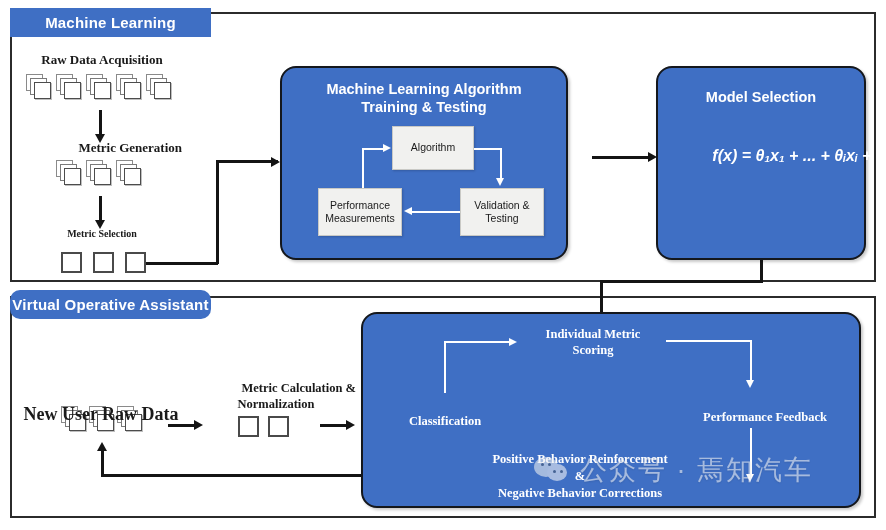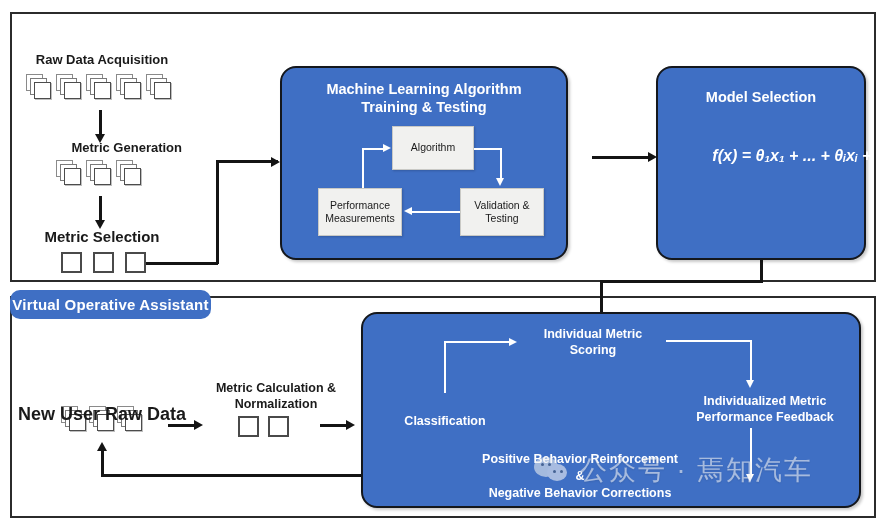--- a/index.html
+++ b/index.html
@@ -42,20 +42,21 @@
 
   
   .lbl {
     position: absolute;
     font-weight: bold;
     color: #1a1a1a;
     text-align: center;
     line-height: 1.18;
     white-space: nowrap;
     z-index: 5;
+    font-family: Liberation Serif, serif;
   }
   .lbl-w { color: #ffffff; }
 
   
   .docstack {
     position: absolute;
     width: 26px; height: 26px;
     z-index: 4;
   }
   .docstack i {
@@ -171,20 +172,21 @@
   .wechat-mark .e2 { left: 14px; top: 7px; }
   .wechat-mark .e3 { left: 19px; top: 14px; }
   .wechat-mark .e4 { left: 26px; top: 14px; }
 </style>
 </head>
 <body>
 
 <div id="stage">
 
   <div class="section-frame" id="ml-frame"></div>
+  <div class="section-tab" id="ml-tab">Machine Learning</div>
 
   <div class="lbl" style="left:22px; top:52px; width:160px; font-size:13px;">Raw Data Acquisition</div>
   <div class="docstack" style="left:26px;  top:74px;">
       <i class="d1"></i>
       <i class="d2"></i>
       <i class="d3"></i>
     </div>
   <div class="docstack" style="left:56px;  top:74px;">
       <i class="d1"></i>
       <i class="d2"></i>
@@ -222,21 +224,21 @@
     </div>
   <div class="docstack" style="left:116px; top:160px;">
       <i class="d1"></i>
       <i class="d2"></i>
       <i class="d3"></i>
     </div>
 
   <div class="ln v" style="left:99px; top:196px; height:26px;"></div>
   <div class="arrowhead ah-d" style="left:95px; top:220px;"></div>
 
-  <div class="lbl" style="left:22px; top:228px; width:160px; font-size:15px;">Metric Selection</div>
+  <div class="lbl" style="left:22px; top:228px; width:160px; font-size:10px;">Metric Selection</div>
   <div class="sq" style="left:61px;  top:252px;"></div>
   <div class="sq" style="left:93px;  top:252px;"></div>
   <div class="sq" style="left:125px; top:252px;"></div>
 
   <div class="ln h" style="left:146px; top:262px; width:72px;"></div>
   <div class="ln v" style="left:216px; top:160px; height:104px;"></div>
   <div class="ln h" style="left:216px; top:160px; width:62px;"></div>
   <div class="arrowhead ah-r" style="left:271px; top:157px;"></div>
 
   <div class="bluebox" style="left:280px; top:66px; width:288px; height:194px;"></div>
@@ -295,21 +297,21 @@
     </div>
   <div class="docstack" style="left:117px; top:406px;">
       <i class="d1"></i>
       <i class="d2"></i>
       <i class="d3"></i>
     </div>
 
   <div class="ln h" style="left:168px; top:424px; width:30px;"></div>
   <div class="arrowhead ah-r" style="left:194px; top:420px;"></div>
 
-  <div class="lbl" style="left:196px; top:381px; width:160px; font-size:12.5px;">Metric Calculation &amp;</div>
+  <div class="lbl" style="left:196px; top:381px; width:160px; font-size:12.5px;text-align:right;">Metric Calculation &amp;</div>
   <div class="lbl" style="left:196px; top:397px; width:160px; font-size:12.5px;">Normalization</div>
   <div class="sq" style="left:238px; top:416px;"></div>
   <div class="sq" style="left:268px; top:416px;"></div>
 
   <div class="ln h" style="left:320px; top:424px; width:30px;"></div>
   <div class="arrowhead ah-r" style="left:346px; top:420px;"></div>
 
   <div class="ln h" style="left:101px; top:474px; width:265px;"></div>
   <div class="ln v" style="left:101px; top:450px; height:26px;"></div>
   <div class="arrowhead ah-u" style="left:97px; top:442px;"></div>
@@ -318,21 +320,20 @@
 
   <div class="lbl lbl-w" style="left:380px; top:414px; width:130px; font-size:12.5px;">Classification</div>
 
   <div class="lbl lbl-w" style="left:518px; top:343px; width:150px; font-size:12.5px;">Scoring</div>
   <div class="lbl lbl-w" style="left:518px; top:327px; width:150px; font-size:12.5px;">Individual Metric</div>
 
   <div class="wln v" style="left:444px; top:341px; height:52px;"></div>
   <div class="wln h" style="left:444px; top:341px; width:66px;"></div>
   <div class="wah wah-r" style="left:509px; top:337.5px;"></div>
 
-  <div class="lbl lbl-w" style="left:665px; top:394px; width:200px; font-size:12.5px;">Individualized Metric</div>
   <div class="lbl lbl-w" style="left:665px; top:410px; width:200px; font-size:12.5px;">Performance Feedback</div>
 
   <div class="wln h" style="left:666px; top:340px; width:86px;"></div>
   <div class="wln v" style="left:750px; top:340px; height:42px;"></div>
   <div class="wah wah-d" style="left:746px; top:380px;"></div>
 
   <div class="wln v" style="left:750px; top:428px; height:48px;"></div>
   <div class="wah wah-d" style="left:746px; top:474px;"></div>
 
   <div class="lbl lbl-w" style="left:430px; top:452px; width:300px; font-size:12.5px;">Positive Behavior Reinforcement</div>

